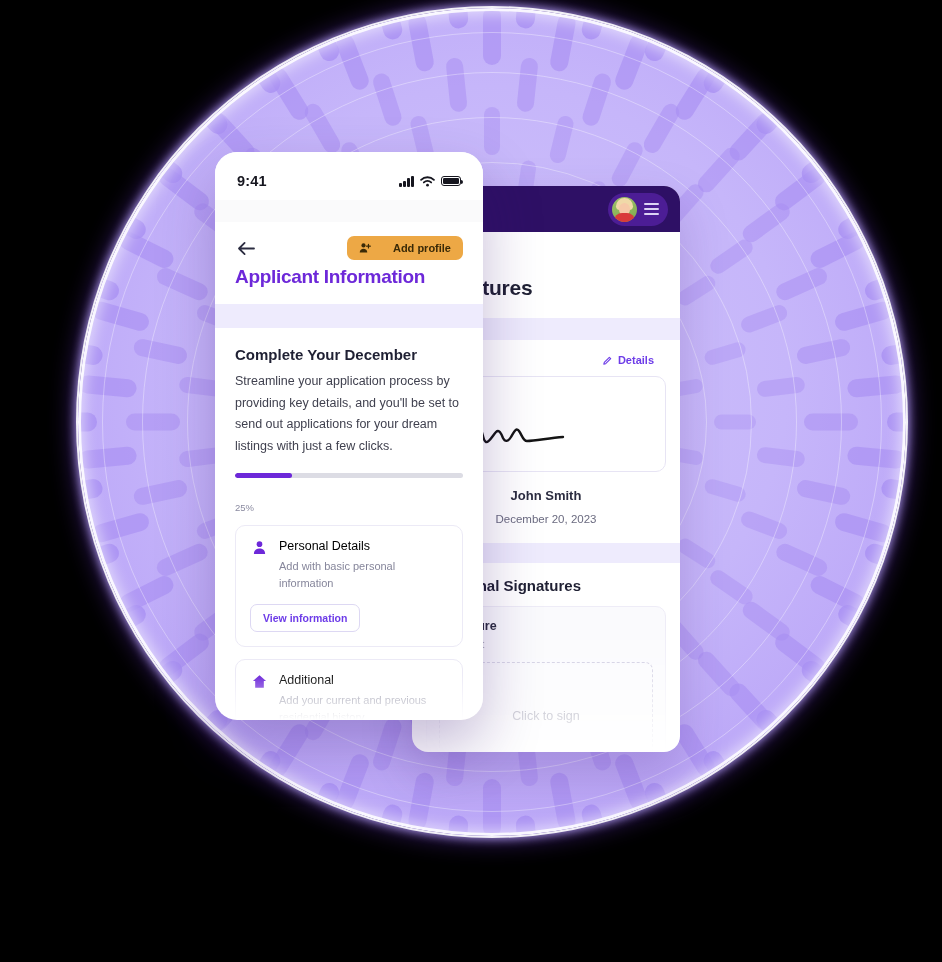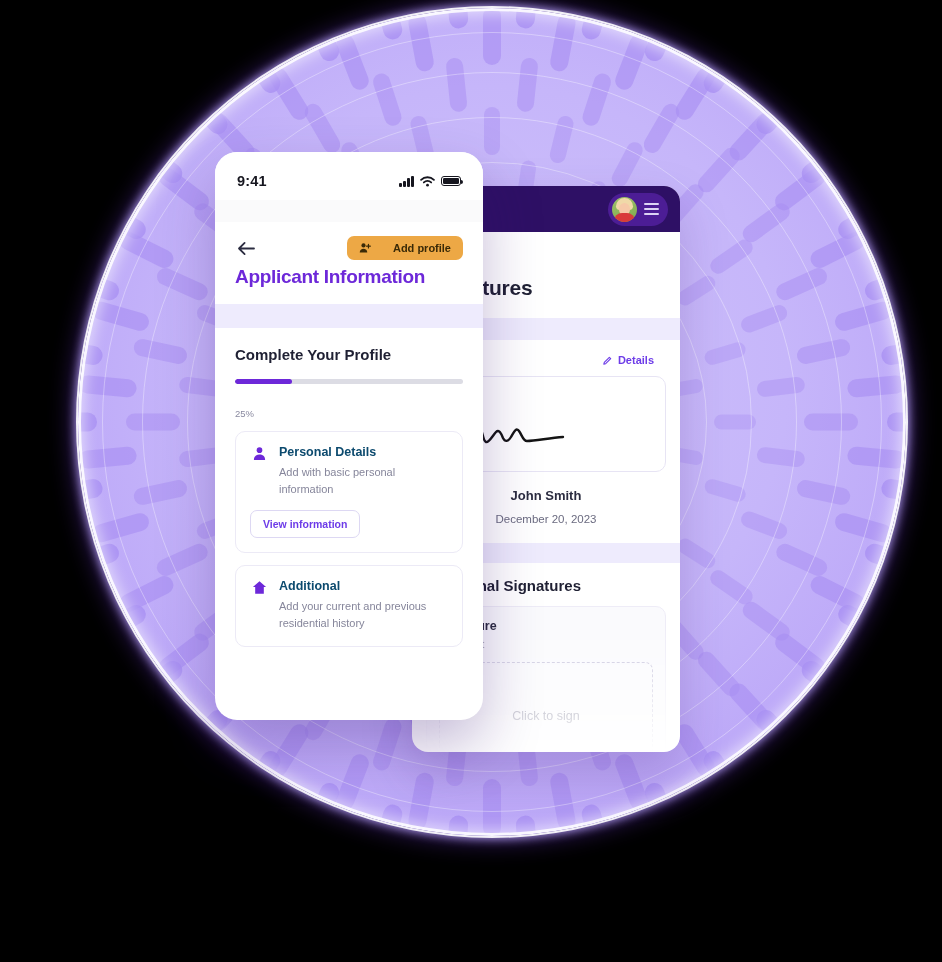--- a/index.html
+++ b/index.html
@@ -218,21 +218,21 @@
   }
   .progress > i { display:block; height:100%; background:#6d28d9; border-radius:99px; }
   .pct { font-size: 9.5px; color:#8a8aa0; margin-top: 24px; }
 
   .task {
     margin-top: 12px; border:1px solid #eceaf6; border-radius:10px;
     padding: 13px 14px 14px 14px; background:#fff;
   }
   .task-row { display:flex; gap:11px; align-items:flex-start; }
   .task-ico { width:18px; flex:none; color:#6d28d9; display:flex; justify-content:center; padding-top:1px; }
-  .task-name { font-size:12.5px; font-weight:700; color:#0c4a6e; }
+  .task-name { font-size:12.5px; font-weight:400; color:#000000; }
   .task-desc { font-size:11px; color:#86869b; margin-top:5px; line-height:1.55; }
   .req-btn {
     margin-top: 12px; display:inline-block;
     border:1px solid #ddd8f3; border-radius:7px;
     padding: 7px 12px; font-size:10.5px; font-weight:700; color:#6d3ce8;
     background:#fff; cursor:pointer;
   }
 </style>
 </head>
 <body>
@@ -529,21 +529,22 @@
             </svg>
             <span>Add profile</span>
           </button>
         </div>
         <div class="ph-title">Applicant Information</div>
       </div>
 
       <div class="ph-band"></div>
 
       <div class="ph-content">
-        <div class="sec-title">Complete Your Profile</div>
+        <div class="sec-title">Complete Your December</div>
+        <div class="sec-text">Streamline your application process by providing key details, and you'll be set to send out applications for your dream listings with just a few clicks.</div>
 
         <div class="progress">
           <i id="progress-fill" style="width: 25%;"></i>
         </div>
         <div class="pct">25%</div>
 
         <div class="task">
           <div class="task-row">
             <div class="task-ico">
               <svg width="15" height="15" viewBox="0 0 16 16">

